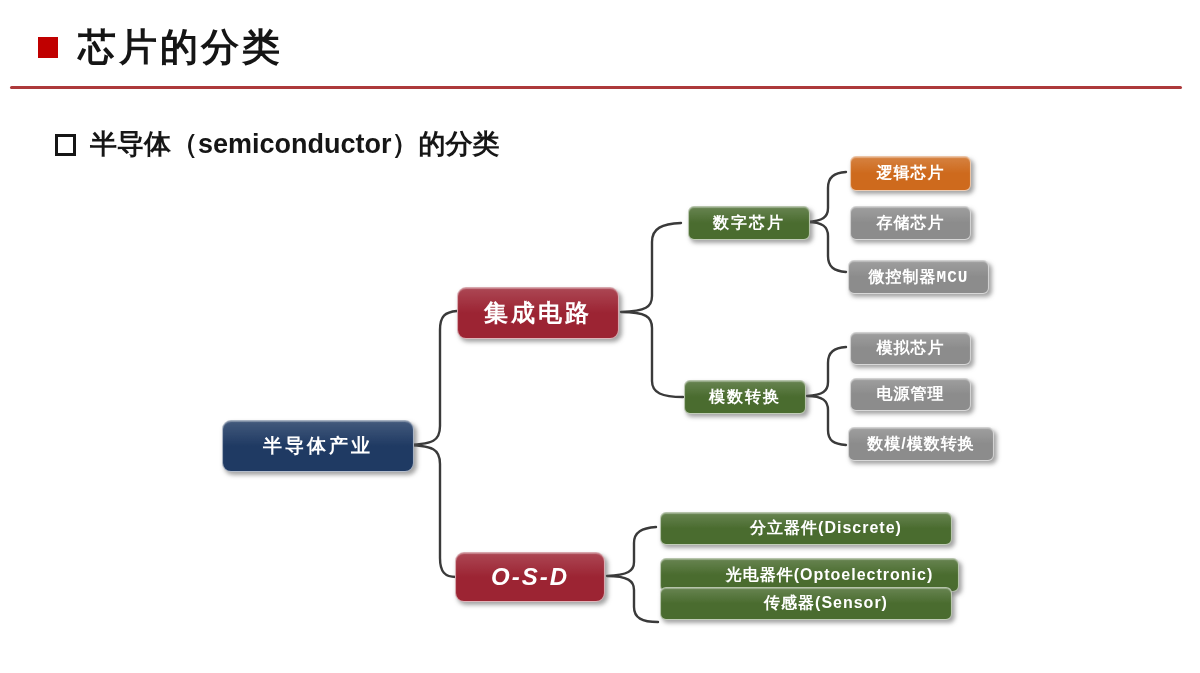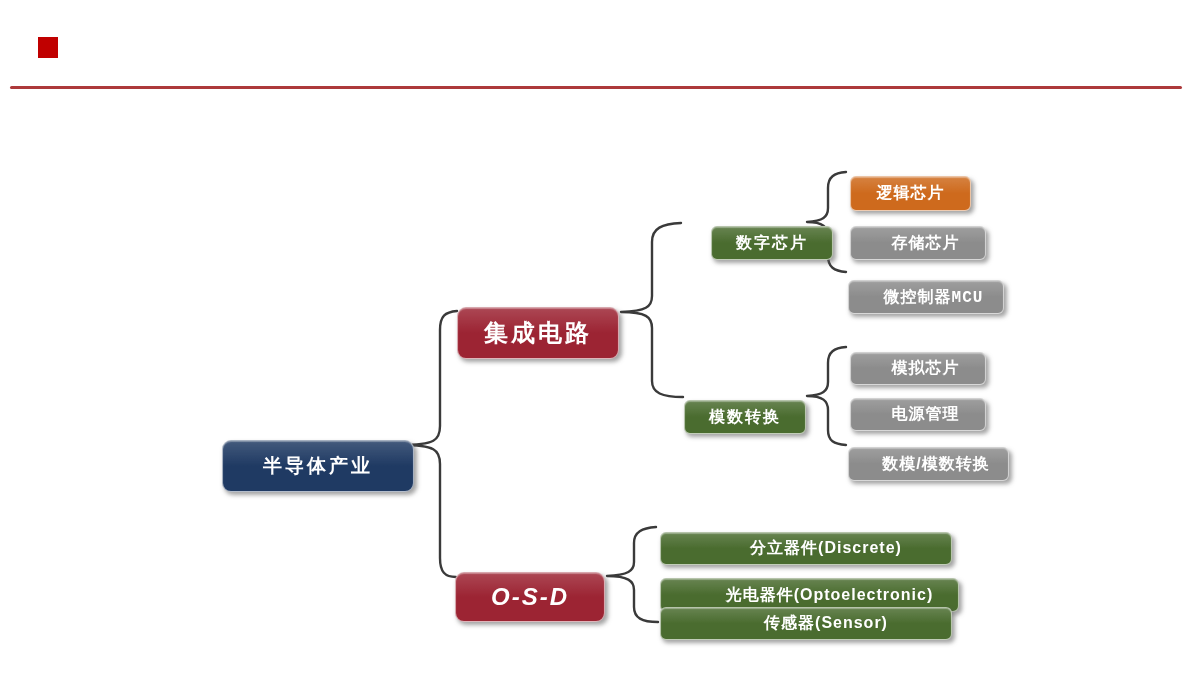--- a/index.html
+++ b/index.html
@@ -35,43 +35,47 @@
     font-size:27px;font-weight:bold;color:#161616;white-space:nowrap;
   }
 
   
   .node{
     position:absolute;display:flex;align-items:center;justify-content:center;
     color:#ffffff;font-weight:bold;white-space:nowrap;
     border:1px solid rgba(255,255,255,.6);
     box-shadow:2.5px 3px 4px rgba(90,90,90,.55), inset 0 1px 1px rgba(255,255,255,.35);
     background-image:linear-gradient(rgba(255,255,255,.16),rgba(255,255,255,0) 50%);
-    margin-top:20px;
   }
   .lvl0{background-color:var(--navy);border-radius:9px;font-size:19px;letter-spacing:3px;}
   .lvl1{background-color:var(--crimson);border-radius:9px;font-size:24px;letter-spacing:3px;}
   .lvl2{background-color:var(--green);border-radius:6px;font-size:16px;letter-spacing:2px;}
   .leaf{border-radius:6px;font-size:16px;letter-spacing:1px;}
   .leaf.orange{background-color:var(--orange);}
-  .leaf.gray{background-color:var(--gray);padding-left:15px;}
+  .leaf.gray{background-color:var(--gray);}
   .leaf.green{background-color:var(--green);padding-left:40px;}
 
   
   svg.connectors{position:absolute;inset:0;pointer-events:none;}
   svg.connectors path{fill:none;stroke:var(--connector);stroke-width:2.4;
     stroke-linecap:round;stroke-linejoin:round;}
 </style>
 </head>
 <body>
 
 <div class="slide">
 
   <div class="title-bullet"></div>
+  <div class="page-title">芯片的分类</div>
   <div class="title-divider"></div>
 
+  <div class="subtitle-row">
+    <div class="subtitle-bullet"></div>
+    <div class="subtitle-text">半导体（semiconductor）的分类</div>
+  </div>
 
   <div>
 
     <svg class="connectors" width="1200" height="673" viewBox="0 0 1200 673">
 
       <path d="M 457,311 C 445,312 440,316 440,330 L 440,426 C 440,440 435,445 401,445 C 435,445 440,450 440,464 L 440,558 C 440,572 445,577 456,577"></path>
 
       <path d="M 681,223 C 662,224 652,228 652,242 L 652,296 C 652,307 646,311 621,312 C 646,312 652,317 652,328 L 652,381 C 652,393 662,397 683,397"></path>
 
       <path d="M 846,172 C 834,173 828,177 828,188 L 828,208 C 828,217 823,221 807,222 C 823,222 828,227 828,236 L 828,256 C 828,267 834,271 846,272"></path>
@@ -79,21 +83,21 @@
       <path d="M 846,347 C 834,348 828,352 828,363 L 828,382 C 828,391 823,395 807,396 C 823,396 828,401 828,410 L 828,430 C 828,441 834,444 846,445"></path>
 
       <path d="M 656,527 C 642,528 634,532 634,543 L 634,562 C 634,571 628,575 607,576 C 628,576 634,581 634,590 L 634,607 C 634,618 642,622 658,622"></path>
     </svg>
 
     <div class="node lvl0" style="left:222px;top:420px;width:190px;height:50px;">半导体产业</div>
 
     <div class="node lvl1" style="left:457px;top:287px;width:160px;height:50px;">集成电路</div>
     <div class="node lvl1" style="left:455px;top:552px;width:148px;height:48px;letter-spacing:2px;font-style:italic;">O-S-D</div>
 
-    <div class="node lvl2" style="left:711px;top:206px;width:120px;height:32px;">数字芯片</div>
+    <div class="node lvl2" style="left:688px;top:206px;width:120px;height:32px;">数字芯片</div>
     <div class="node lvl2" style="left:684px;top:380px;width:120px;height:32px;">模数转换</div>
 
     <div class="node leaf orange" style="left:850px;top:156px;width:119px;height:33px;">逻辑芯片</div>
     <div class="node leaf gray" style="left:850px;top:206px;width:119px;height:32px;">存储芯片</div>
     <div class="node leaf gray" style="left:848px;top:260px;width:139px;height:32px;font-family:Liberation Mono, monospace;">微控制器MCU</div>
 
     <div class="node leaf gray" style="left:850px;top:332px;width:119px;height:31px;">模拟芯片</div>
     <div class="node leaf gray" style="left:850px;top:378px;width:119px;height:31px;">电源管理</div>
     <div class="node leaf gray" style="left:848px;top:427px;width:144px;height:32px;">数模/模数转换</div>
 

